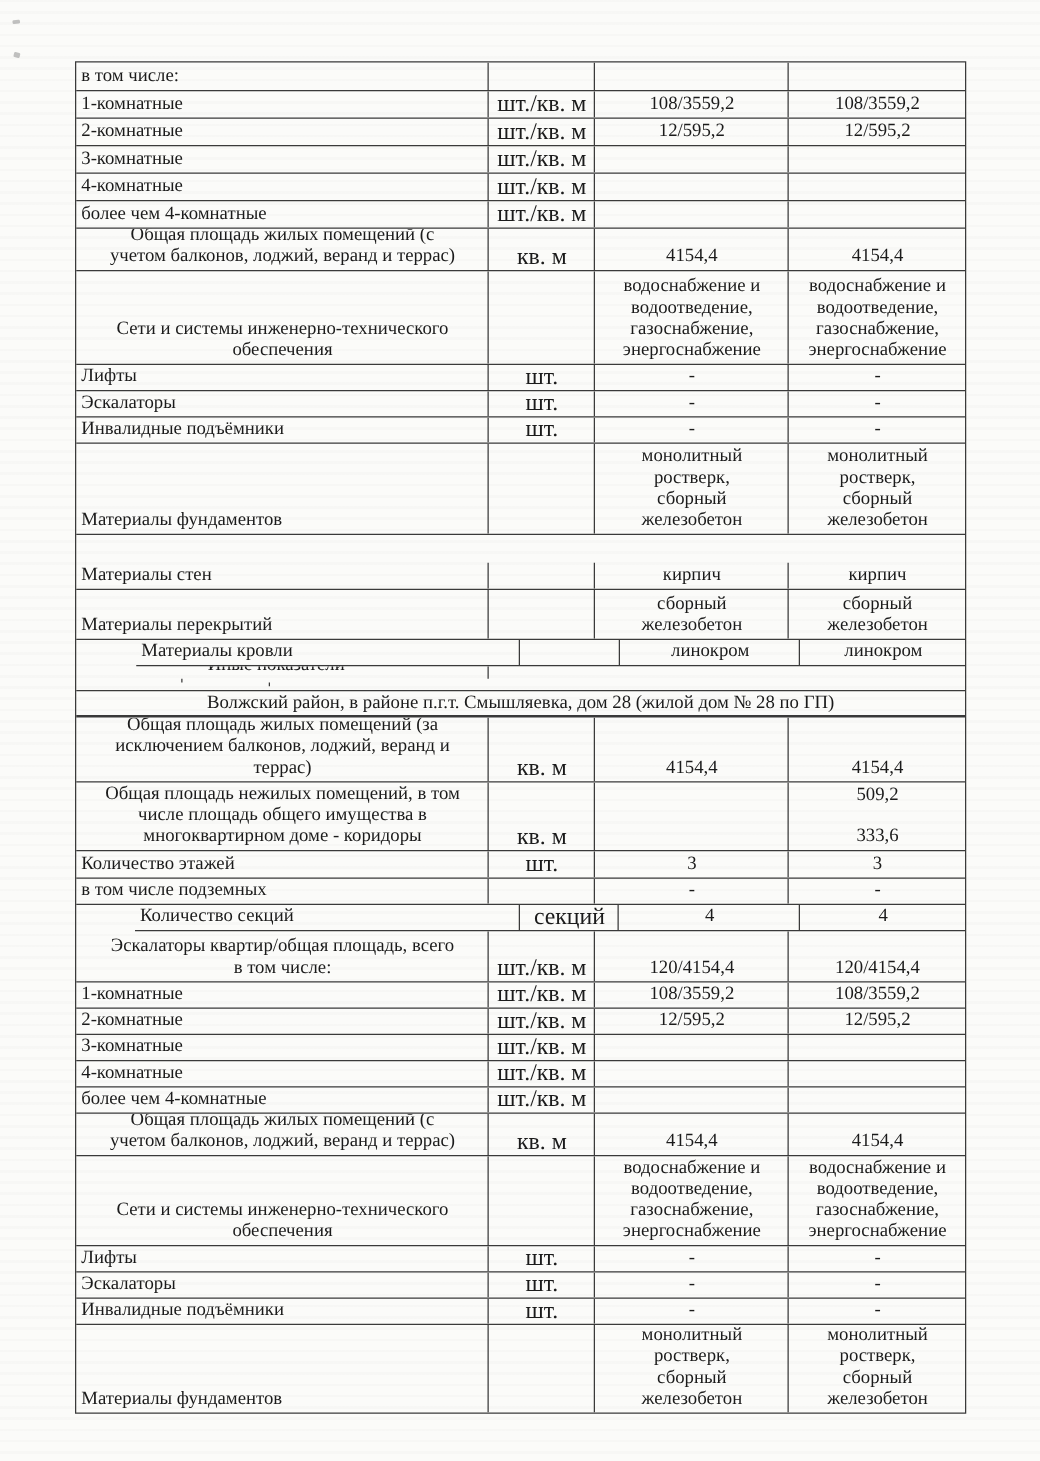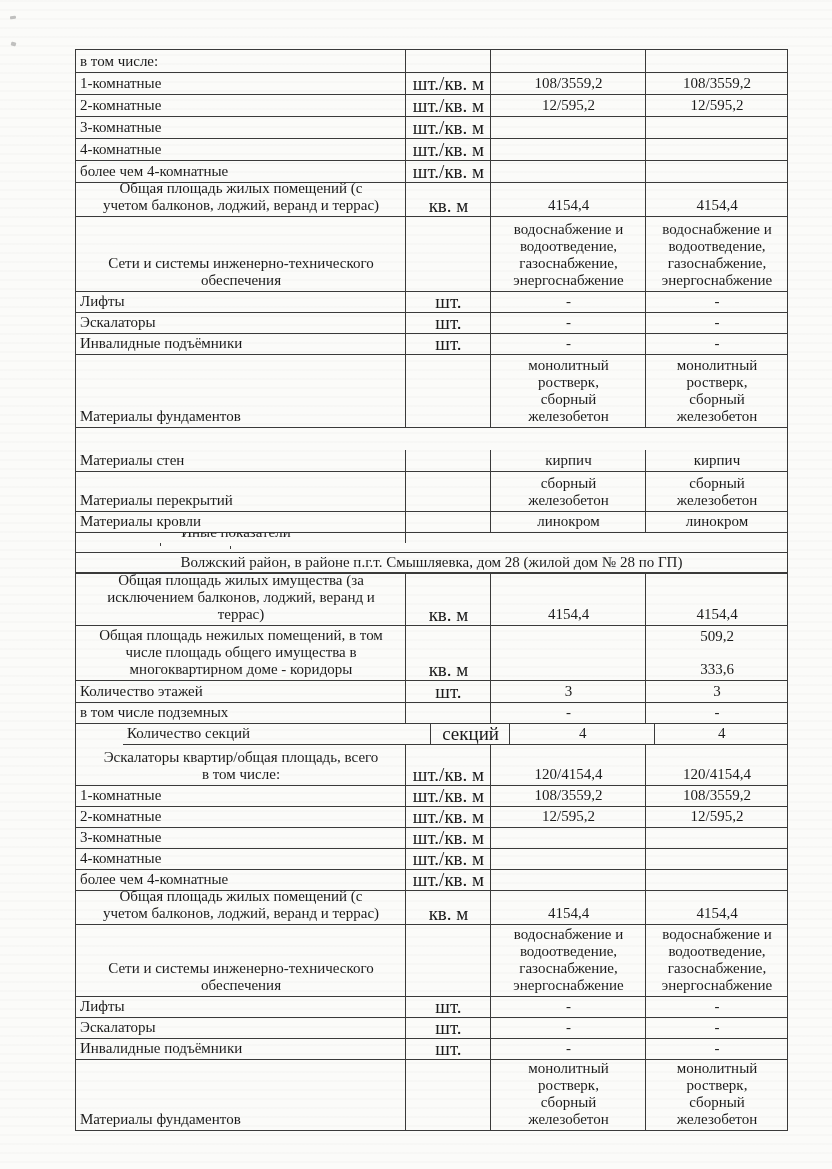--- a/index.html
+++ b/index.html
@@ -15,21 +15,21 @@
     background:
       repeating-linear-gradient(180deg, rgba(0,0,0,0.014) 0 2px, rgba(0,0,0,0) 2px 9px),
       #fbfbf9;
   }
   .scan-mark{
     position:absolute;background:#8f8f8f;opacity:.55;border-radius:1px;
   }
   .mark1{left:10px;top:16px;width:6px;height:3px;transform:rotate(-8deg);}
   .mark2{left:11px;top:42px;width:5px;height:4px;transform:rotate(14deg);}
   .spec-table{
-    position:absolute;left:75px;top:49px;width:711px;
+    position:absolute;left:60px;top:49px;width:711px;
     border:1px solid #3a3a3a;
     box-sizing:content-box;
   }
   .trow{
     display:flex;
     box-sizing:border-box;
     border-bottom:1px solid #3a3a3a;
     line-height:17px;
     overflow:hidden;
   }
@@ -263,21 +263,21 @@
         </div>
         <div class="cell v1-cell">
           <div class="line">сборный</div>
           <div class="line">железобетон</div>
         </div>
         <div class="cell v2-cell">
           <div class="line">сборный</div>
           <div class="line">железобетон</div>
         </div>
       </div>
-      <div class="trow" style="height: 21px;">
+      <div class="trow" style="height: 21px; margin-left: 48px;">
         <div class="cell label-cell">
           <span>Материалы кровли</span>
         </div>
         <div class="cell unit-cell">
           <span></span>
         </div>
         <div class="cell v1-cell">
           <span>линокром</span>
         </div>
         <div class="cell v2-cell">
@@ -296,21 +296,21 @@
         </div>
         <div class="cell v2-cell">
           <span></span>
         </div>
       </div>
       <div class="trow span-row" style="height: 21px;">
         <div class="cell span-cell">Волжский район, в районе п.г.т. Смышляевка, дом 28 (жилой дом № 28 по ГП)</div>
       </div>
       <div class="trow" style="height: 52px;">
         <div class="cell label-cell">
-          <div class="line">Общая площадь жилых имущества (за</div>
+          <div class="line">Общая площадь жилых помещений (за</div>
           <div class="line">исключением балконов, лоджий, веранд и</div>
           <div class="line">террас)</div>
         </div>
         <div class="cell unit-cell">
           <span>кв. м</span>
         </div>
         <div class="cell v1-cell">
           <span>4154,4</span>
         </div>
         <div class="cell v2-cell">

